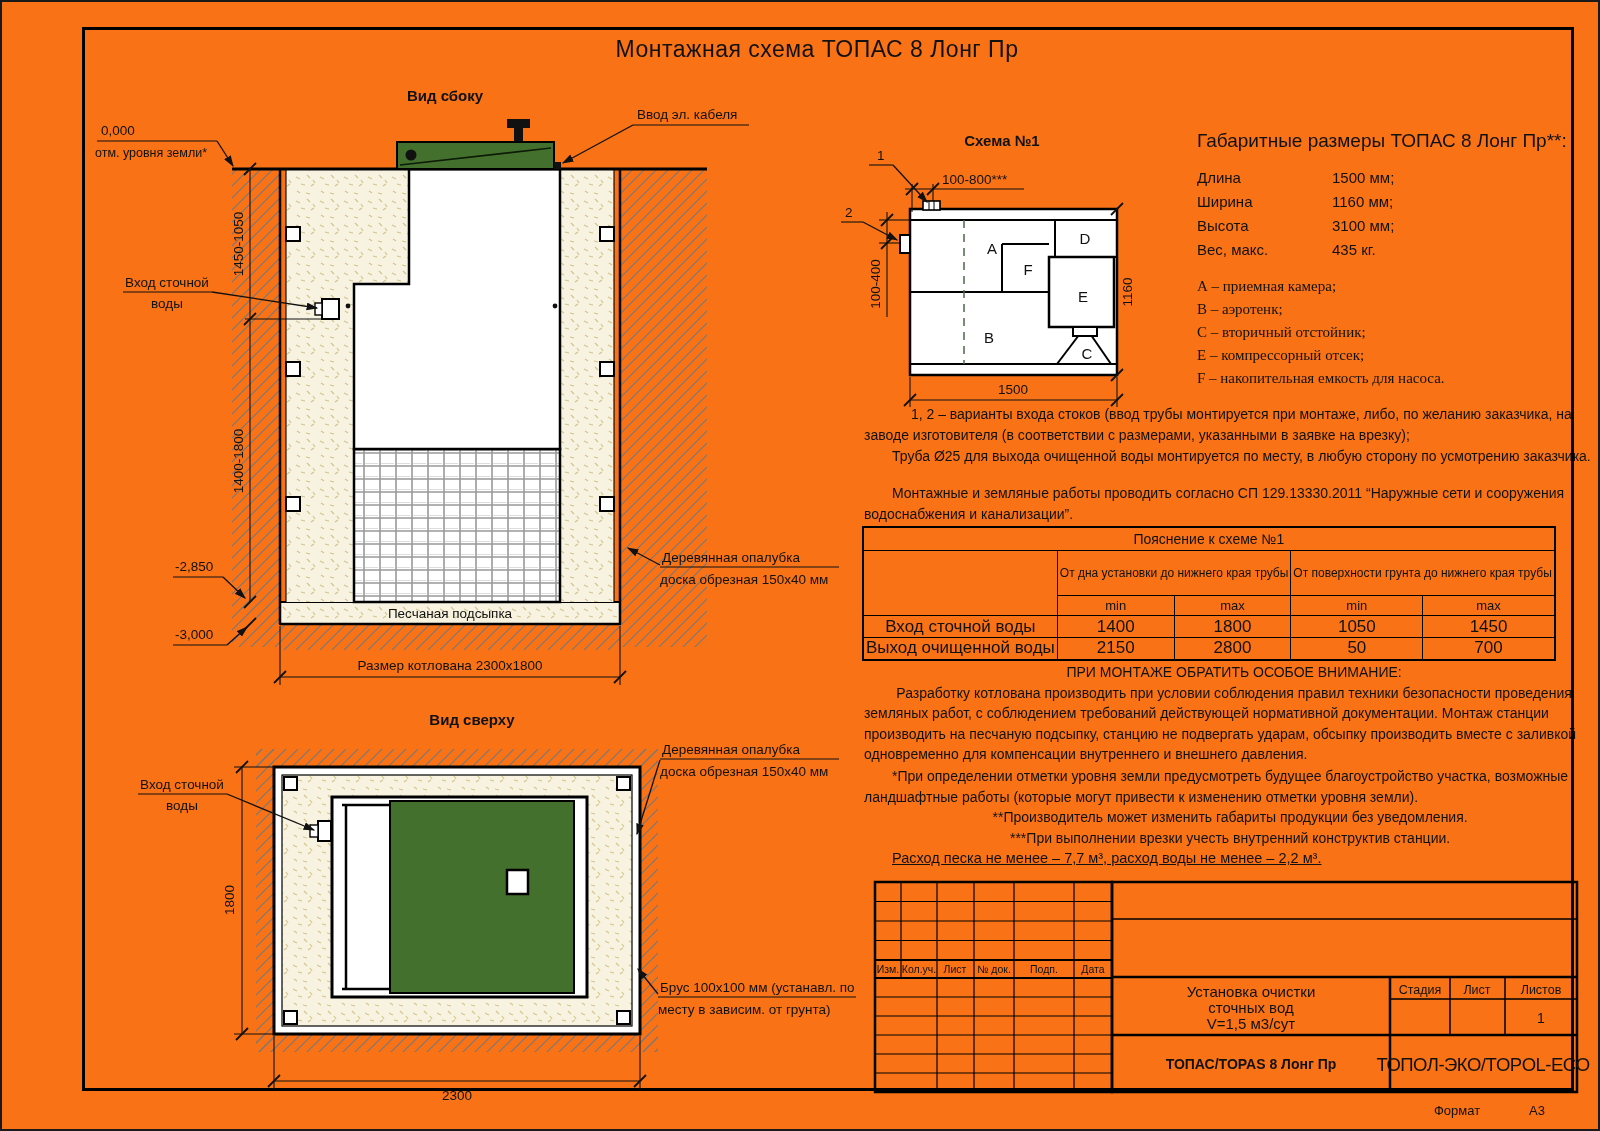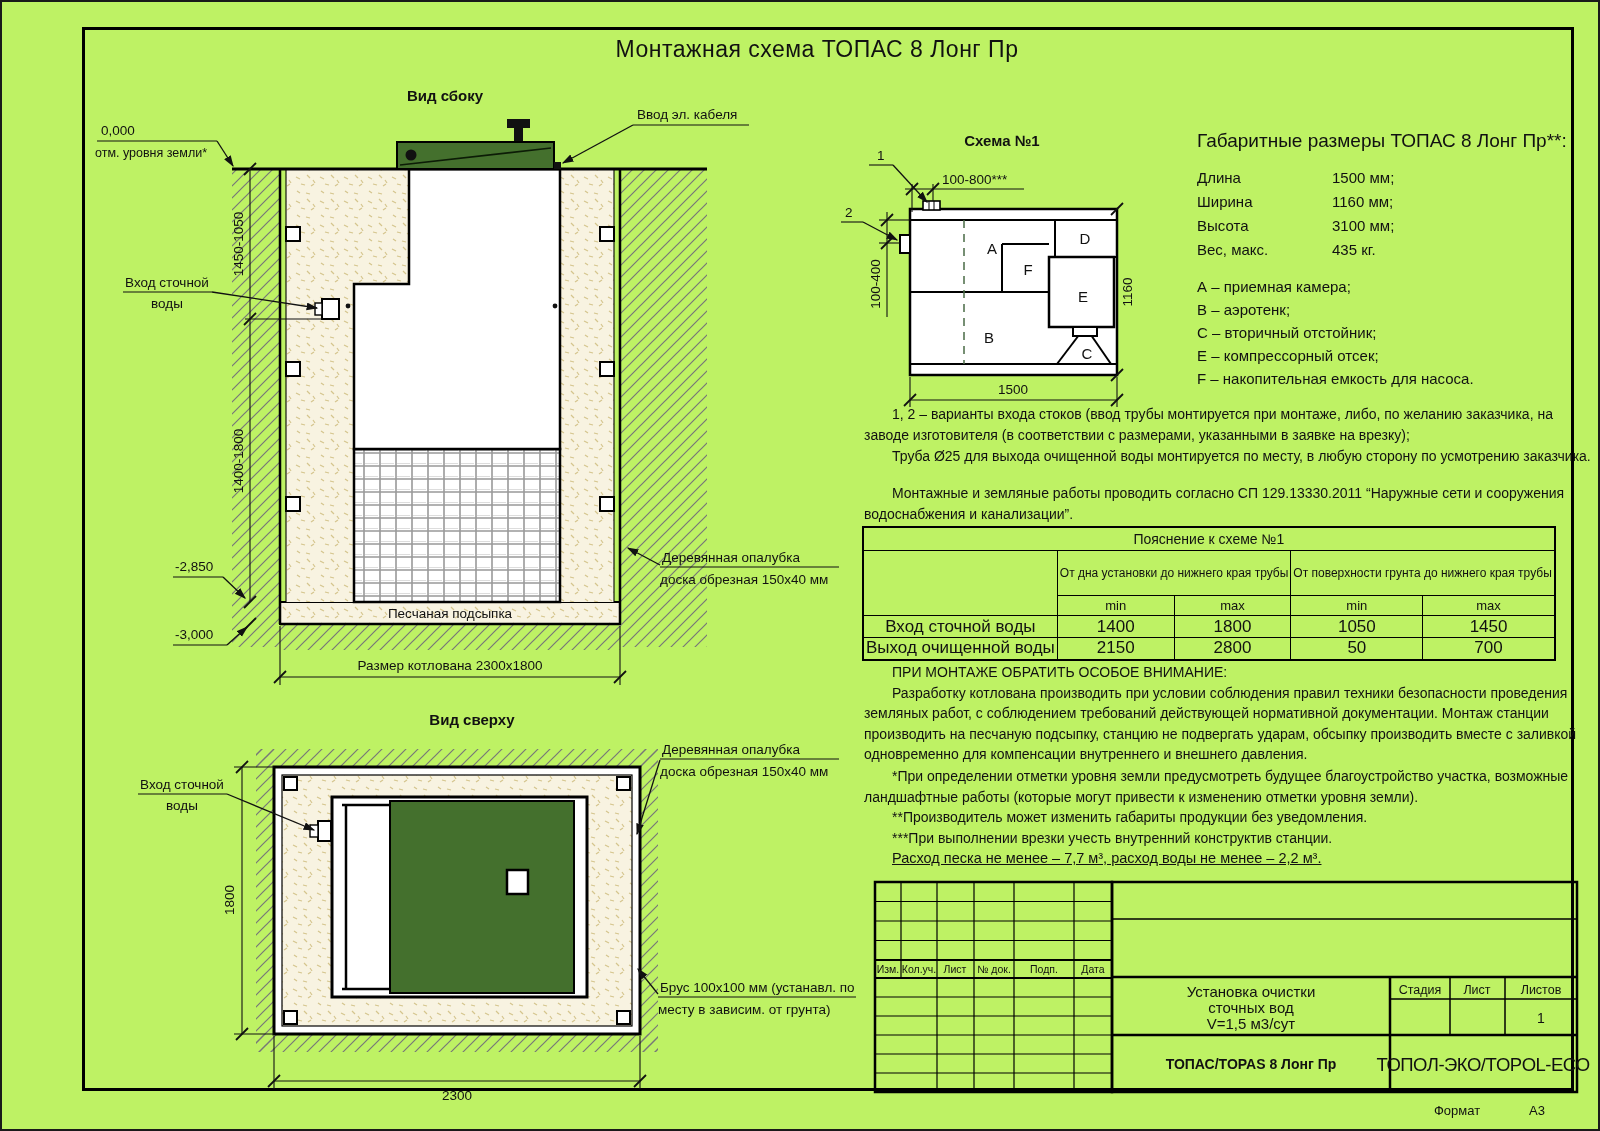--- a/index.html
+++ b/index.html
@@ -1,36 +1,36 @@
 <!DOCTYPE html>
 <html><head>
 <meta charset="utf-8">
 <style>
   html,body{margin:0;padding:0;background:#e8e8e8;}
-  #page{position:relative;width:1600px;height:1131px;background:#bef264;border:2px solid #1a1a1a;box-sizing:border-box;overflow:hidden;
+  #page{position:relative;width:1600px;height:1131px;background:#f97316;border:2px solid #1a1a1a;box-sizing:border-box;overflow:hidden;
         font-family:"Liberation Sans","DejaVu Sans",sans-serif;color:#111;}
   #frame{position:absolute;left:80px;top:25px;width:1492px;height:1064px;border:3px solid #000;box-sizing:border-box;}
   .abs{position:absolute;white-space:nowrap;}
   #doc-title{left:600px;top:34px;width:430px;text-align:center;font-size:23px;letter-spacing:.5px;}
   svg{position:absolute;overflow:visible;}
   svg text{font-family:"Liberation Sans","DejaVu Sans",sans-serif;fill:#111;}
   .t15b{font-size:15px;font-weight:700;}
   .t13{font-size:13.5px;}
   .t12{font-size:12.5px;}
   .tick{stroke:#111;stroke-width:1.8;}
   .thin{stroke:#111;stroke-width:1.1;fill:none;}
   .lead{stroke:#111;stroke-width:1.3;fill:none;}
   
   .specs{left:1195px;top:128px;font-size:15px;}
   .spec-row{display:flex;line-height:24px;}
   .spec-name{width:135px;}
-  .legend-line{line-height:23px;}
+  .legend-line{line-height:23px;font-family:Liberation Serif, serif;}
   .para{font-size:14px;line-height:21px;}
   .para > div{white-space:nowrap;}
-  .ind{padding-left:28px;}
+  .ind{padding-left:28px;text-align:center;}
   .underl{text-decoration:underline;}
   
   #exp-table{left:860px;top:524px;border-collapse:collapse;table-layout:fixed;}
   #exp-table td{border:1.5px solid #000;text-align:center;vertical-align:middle;padding:0 2px;}
   #exp-table{border:2.5px solid #000;}
   .tbl-title{font-size:14px;height:22px;margin-left:44px;}
   .tbl-group{font-size:12px;line-height:14px;height:44px;}
   .tbl-mm{font-size:13px;height:20px;}
   .tbl-data{font-size:17px;height:22px;}
 </style>

